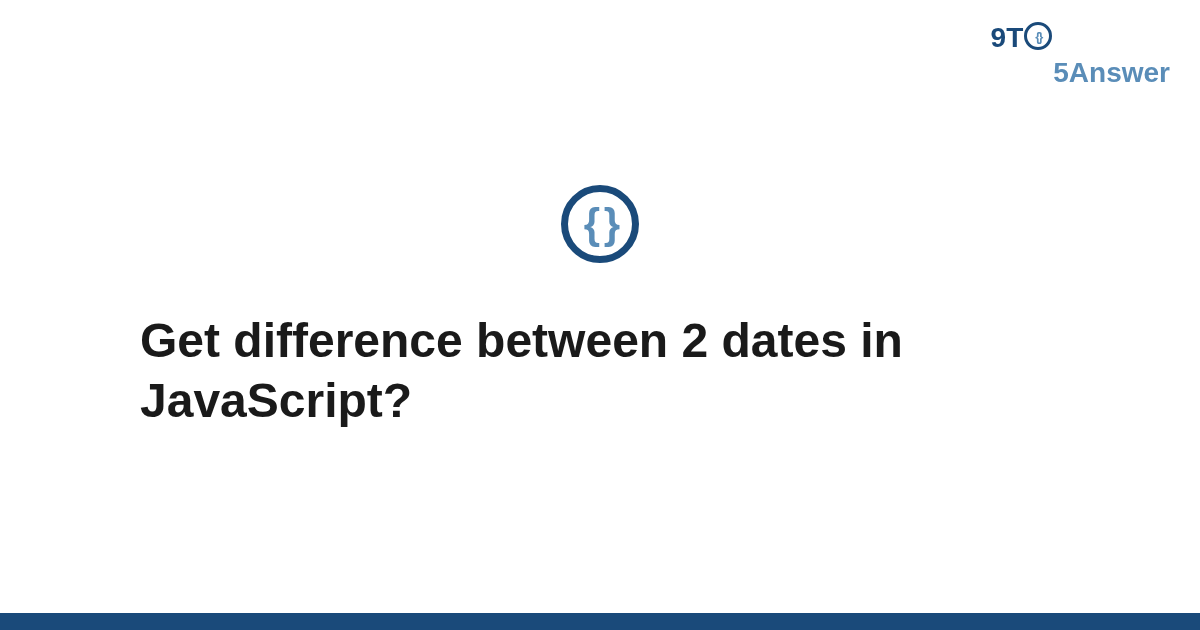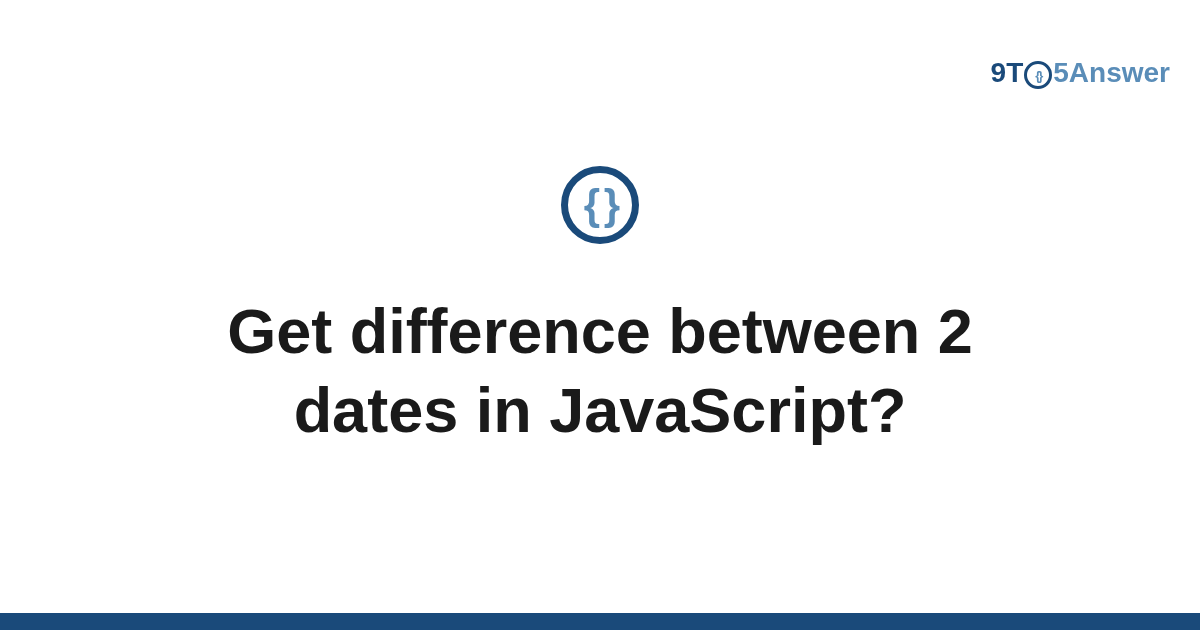--- a/index.html
+++ b/index.html
@@ -13,21 +13,21 @@
       background: #ffffff;
       font-family: Arial, Helvetica, sans-serif;
       position: relative;
       overflow: hidden;
     }
     .logo {
       position: absolute;
       top: 22px;
       right: 30px;
       display: flex;
-      align-items: flex-end;
+      align-items: flex-start;
       font-size: 28px;
       font-weight: bold;
     }
     .logo-prefix {
       color: #1a4a7a;
     }
     .logo-o {
       display: inline-flex;
       align-items: center;
       justify-content: center;
@@ -70,24 +70,24 @@
       margin-bottom: 48px;
     }
     .icon-braces {
       font-size: 42px;
       font-weight: bold;
       color: #5a8db8;
       letter-spacing: -4px;
       font-family: Arial, sans-serif;
     }
     .title {
-      font-size: 63px;
+      font-size: 48px;
       font-weight: bold;
       color: #1a1a1a;
-      text-align: center;
+      text-align: left;
       line-height: 1.25;
       max-width: 1000px;
       padding: 0 40px;
     }
     .footer-bar {
       position: absolute;
       bottom: 0;
       left: 0;
       width: 100%;
       height: 17px;

